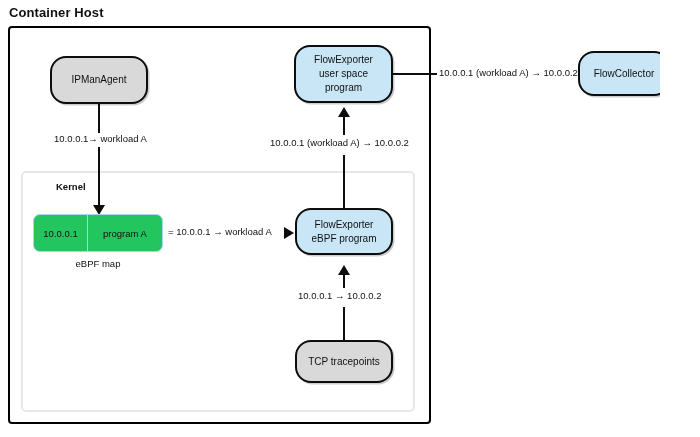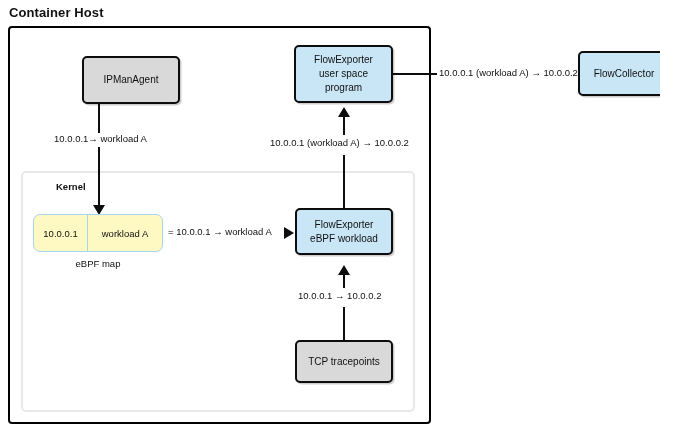--- a/index.html
+++ b/index.html
@@ -59,42 +59,42 @@
     font-weight: bold;
     color: #111111;
     white-space: nowrap;
     margin-left: 26px;
   }
   
   .node {
     position: absolute;
     box-sizing: border-box;
     border: 2.4px solid #0d0d0d;
-    border-radius: 5px;
+    border-radius: 16px;
     display: flex;
     flex-direction: column;
     align-items: center;
     justify-content: center;
     text-align: center;
     font-size: 10px;
     line-height: 14px;
     color: #101010;
     box-shadow: 1.5px 1.5px 0 rgba(0,0,0,0.20);
   }
   .node.gray  { background: #d9d9d9; }
   .node.blue  { background: #c9e6f7; }
   .node span { display: block; white-space: nowrap; }
 
   
   .map-box {
     position: absolute;
     box-sizing: border-box;
     border: 1.3px solid #a9d4ee;
     border-radius: 7px;
-    background: #fef9c3;
+    background: #22c55e;
     display: flex;
     overflow: hidden;
   }
   .map-cell {
     flex: 1;
     display: flex;
     align-items: center;
     justify-content: center;
     font-size: 9.5px;
     color: #101010;
@@ -146,41 +146,41 @@
 <body>
 
 <div id="canvas">
 
   <div class="host-title">Container Host</div>
   <div class="host-box"></div>
 
   <div class="kernel-box"></div>
   <div class="kernel-title">Kernel</div>
 
-  <div class="node gray" style="left:50px; top:56px; width:98px; height:48px;margin-left:32px;">
+  <div class="node gray" style="left:50px; top:56px; width:98px; height:48px;">
     <span>IPManAgent</span>
   </div>
 
   <div class="edge v" style="left:98px; top:104px; height:32px;"></div>
   <div class="edge-label" style="left:52px; top:133px;">10.0.0.1→ workload A</div>
   <div class="edge v" style="left:98px; top:147px; height:61px;"></div>
   <div class="arrowhead down" style="left:92.8px; top:205px;"></div>
 
   <div class="map-box" style="left:33px; top:214px; width:130px; height:38px;">
     <div class="map-cell left">10.0.0.1</div>
-    <div class="map-cell">workload A</div>
+    <div class="map-cell">program A</div>
   </div>
   <div class="map-caption" style="left:33px; top:258px; width:130px;">eBPF map</div>
 
   <div class="edge-label" style="left:166px; top:226px;">= 10.0.0.1  → workload A</div>
   <div class="arrowhead right" style="left:284px; top:226.5px;"></div>
 
   <div class="node blue" style="left:295px; top:208px; width:98px; height:47px;">
     <span>FlowExporter</span>
-    <span>eBPF workload</span>
+    <span>eBPF program</span>
   </div>
 
   <div class="node gray" style="left:295px; top:340px; width:98px; height:43px;">
     <span>TCP tracepoints</span>
   </div>
 
   <div class="edge v" style="left:343px; top:307px; height:33px;"></div>
   <div class="edge-label" style="left:296px; top:290px;">10.0.0.1 → 10.0.0.2</div>
   <div class="edge v" style="left:343px; top:275px; height:13px;"></div>
   <div class="arrowhead up" style="left:337.8px; top:265px;"></div>

